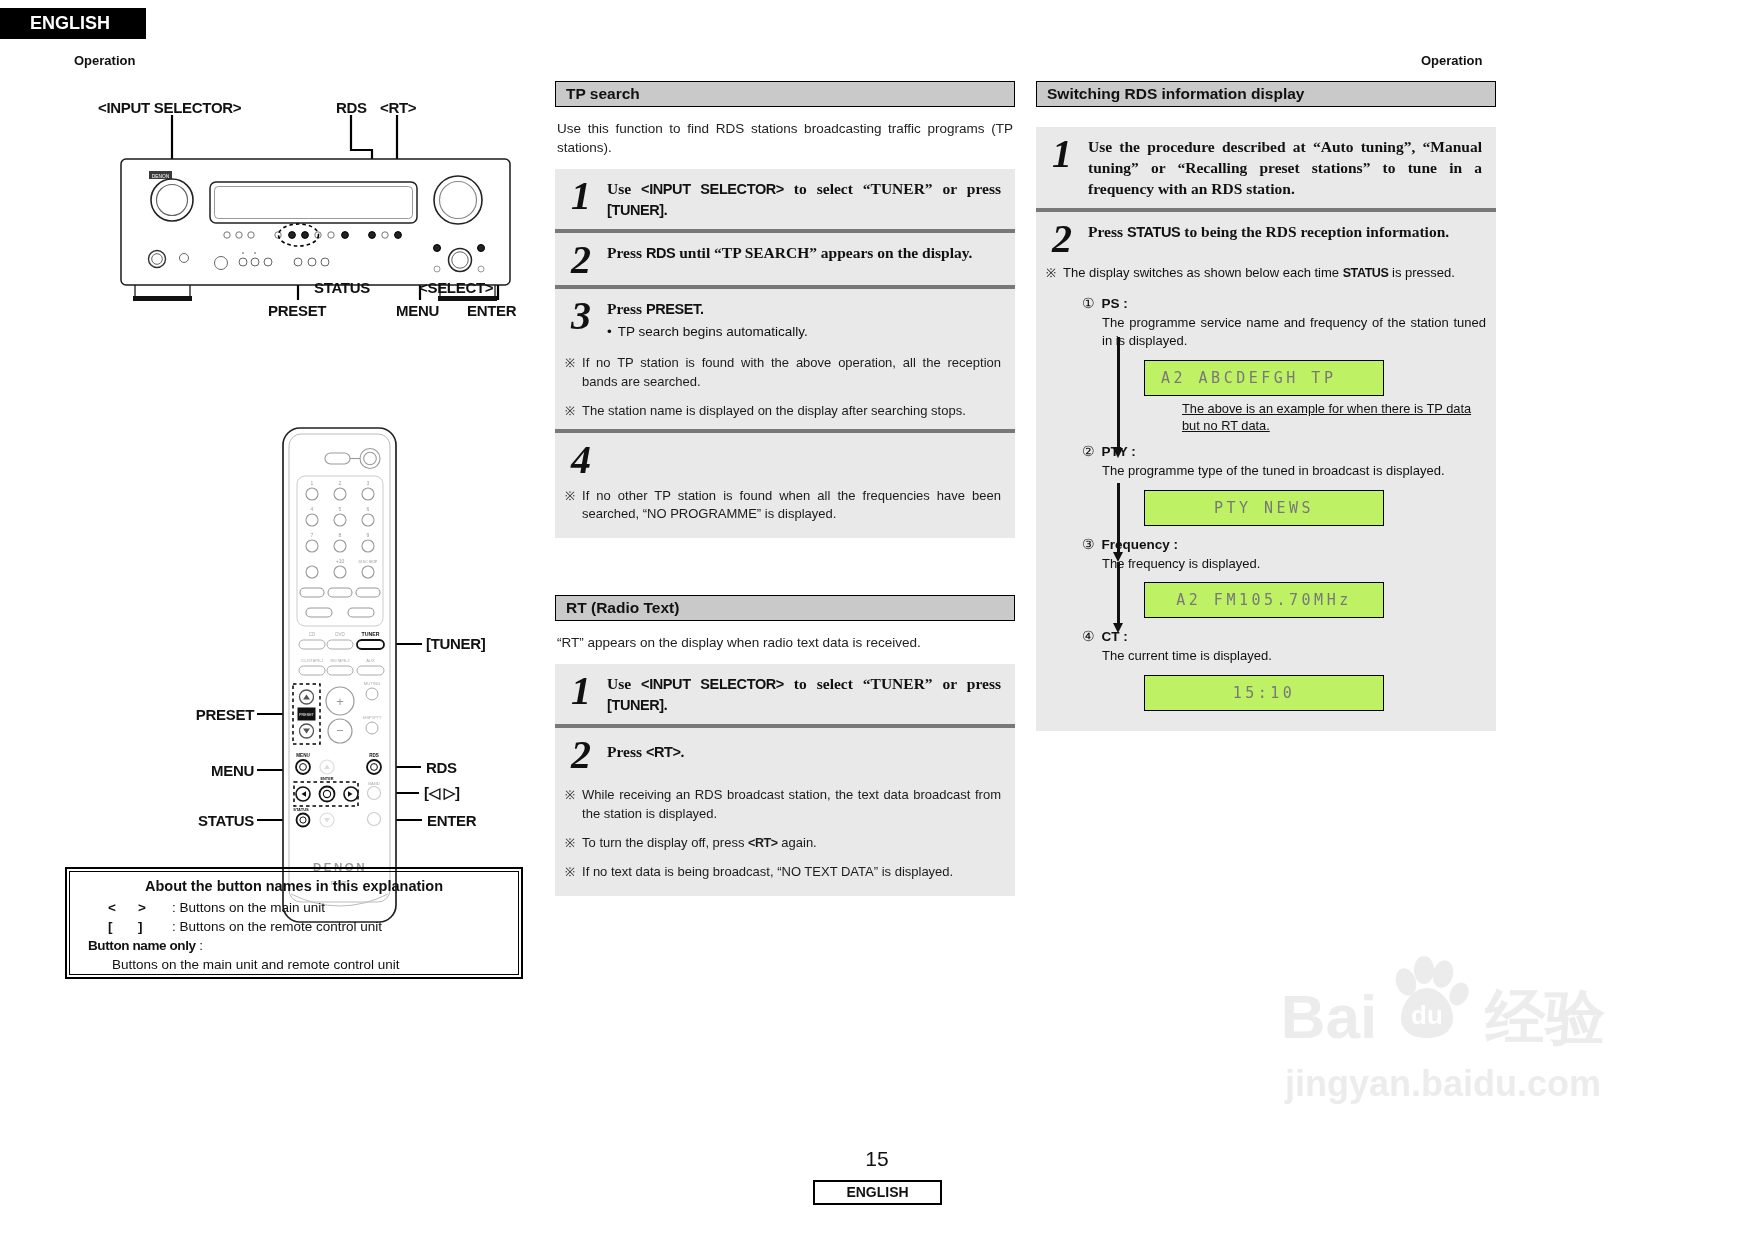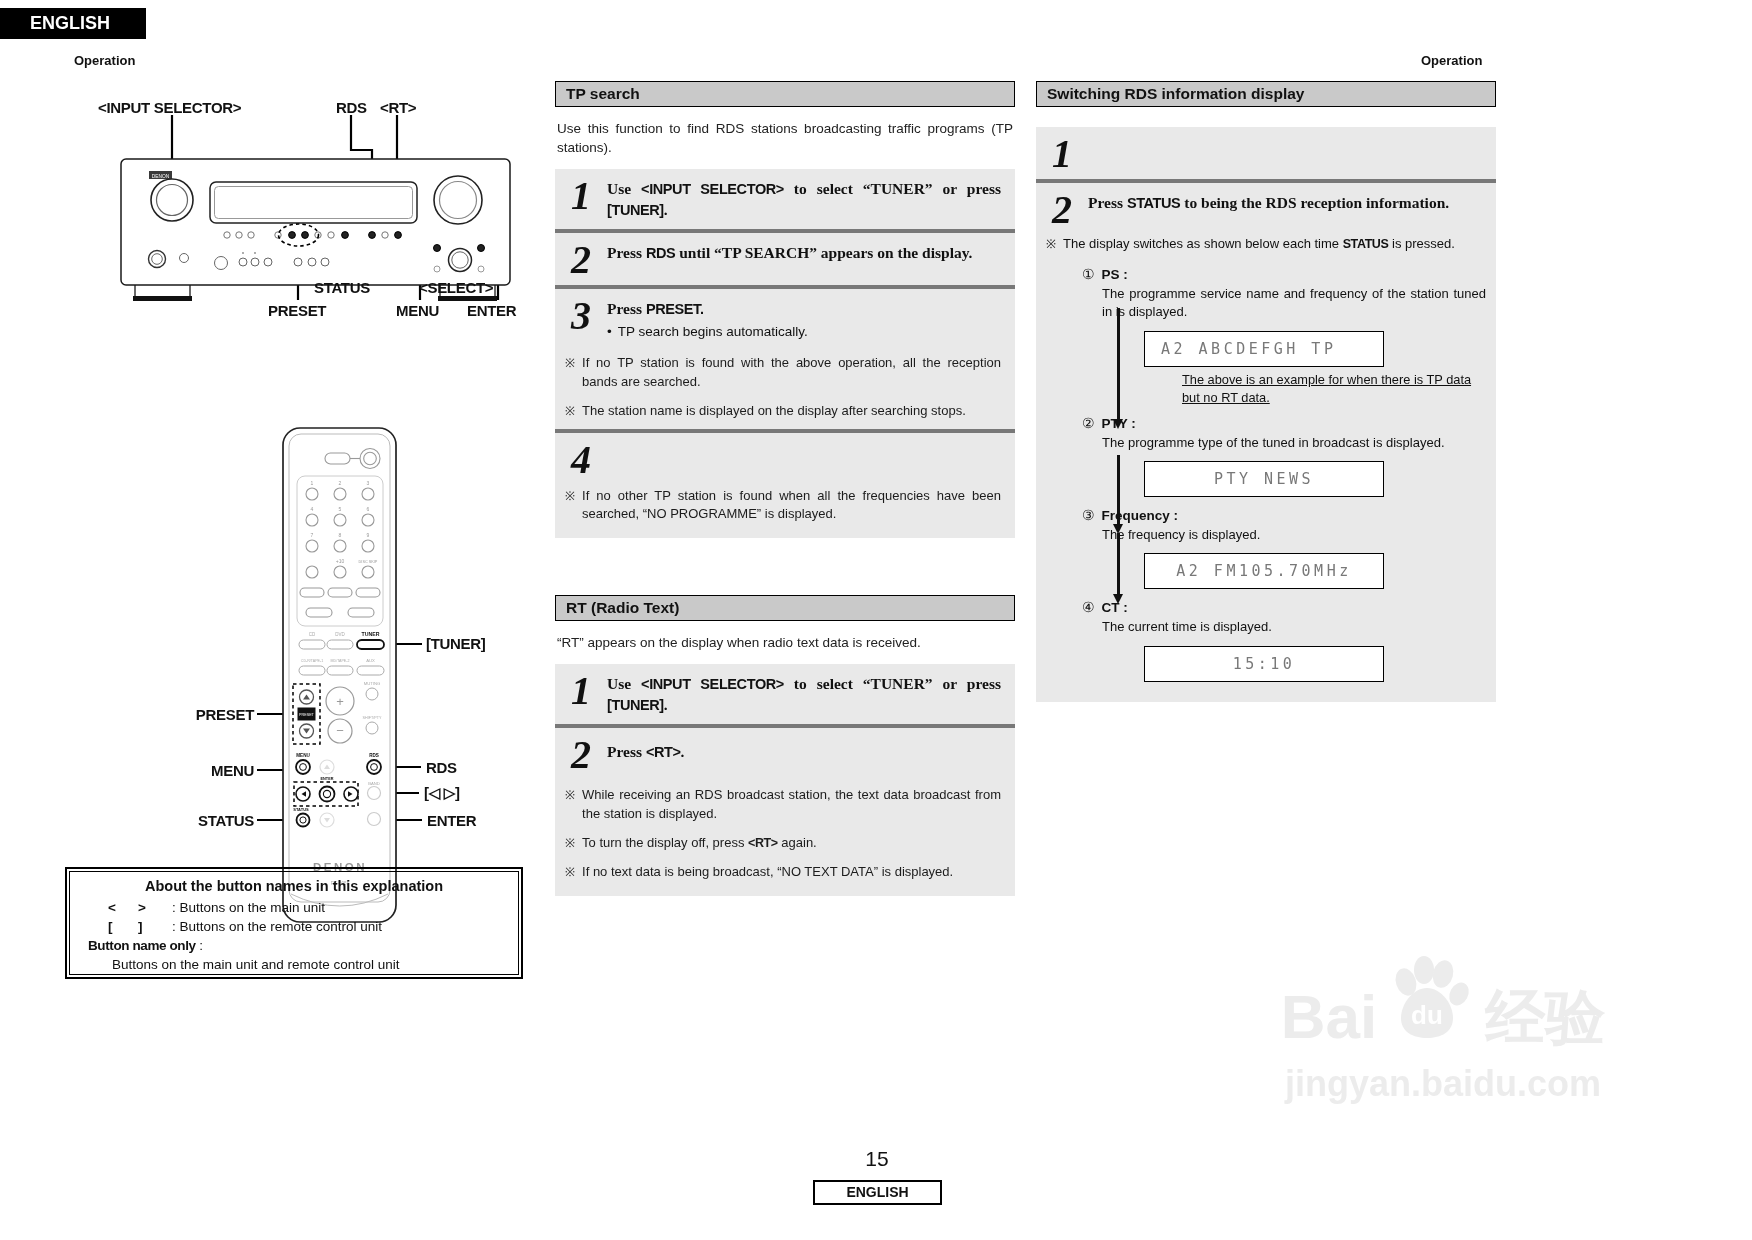--- a/index.html
+++ b/index.html
@@ -33,21 +33,21 @@
           padding:2px 14px 8px 10px; text-align:justify; }
   .nm { flex:none; font-size:12px; padding-top:1px; }
 
   
   .rds-note { display:flex; gap:7px; font:400 13px/1.45 "Liberation Sans", sans-serif; padding:6px 14px 6px 10px; text-align:justify; }
   .rds-item { position:relative; padding-top:6px; }
   .item-head { margin-left:46px; font:400 14px "Liberation Sans", sans-serif; }
   .circled { margin-right:7px; }
   .item-label { font:700 13.5px "Liberation Sans", sans-serif; }
   .item-desc { margin:3px 10px 0 66px; font:400 13px/1.42 "Liberation Sans", sans-serif; text-align:justify; }
-  .lcd-box { margin:9px 0 4px 108px; width:240px; height:36px; border:1.5px solid #000; background:#ffffff;
+  .lcd-box { margin:9px 0 4px 108px; width:240px; height:36px; border:1.5px solid #000; background:#bef264;
              display:flex; align-items:center; box-sizing:border-box; }
   .lcd-box.pad { padding-left:16px; }
   .lcd-box.center { justify-content:center; }
   .lcd { font-family:"DejaVu Sans Mono", monospace; font-size:15px; letter-spacing:3.5px; color:#787878; }
   .item-caption { margin:4px 0 2px 146px; width:306px; font:400 12.8px/1.4 "Liberation Sans", sans-serif;text-decoration:underline; }
   .flow-arrow { position:absolute; left:81px; width:2.6px; background:#111; }
   .flow-arrow::after { content:""; position:absolute; bottom:-9px; left:-4.4px; width:0; height:0;
                        border-left:5.6px solid transparent; border-right:5.6px solid transparent; border-top:10px solid #111; }
 
   
@@ -415,20 +415,23 @@
     </div>
   </div>
 
   <div class="textcol" style="left:1036px; top:81px;">
 
     <div class="sec-header">Switching RDS information display</div>
 
     <div class="gray-block" style="margin-top:20px; padding-bottom:16px;">
       <div class="step">
         <div class="step-num">1</div>
+        <div class="step-body">
+            <div class="step-text">Use the procedure described at “Auto tuning”, “Manual tuning” or “Recalling preset stations” to tune in a frequency with an RDS station.</div>
+          </div>
       </div>
       <div class="rule"></div>
       <div class="step" style="padding-bottom:2px;">
         <div class="step-num">2</div>
         <div class="step-body">
             <div class="step-text"><span>Press </span><span class="bn">STATUS</span><span> to being the RDS reception information.</span></div>
           </div>
       </div>
       <div class="rds-note">
         <span class="nm">※</span>

